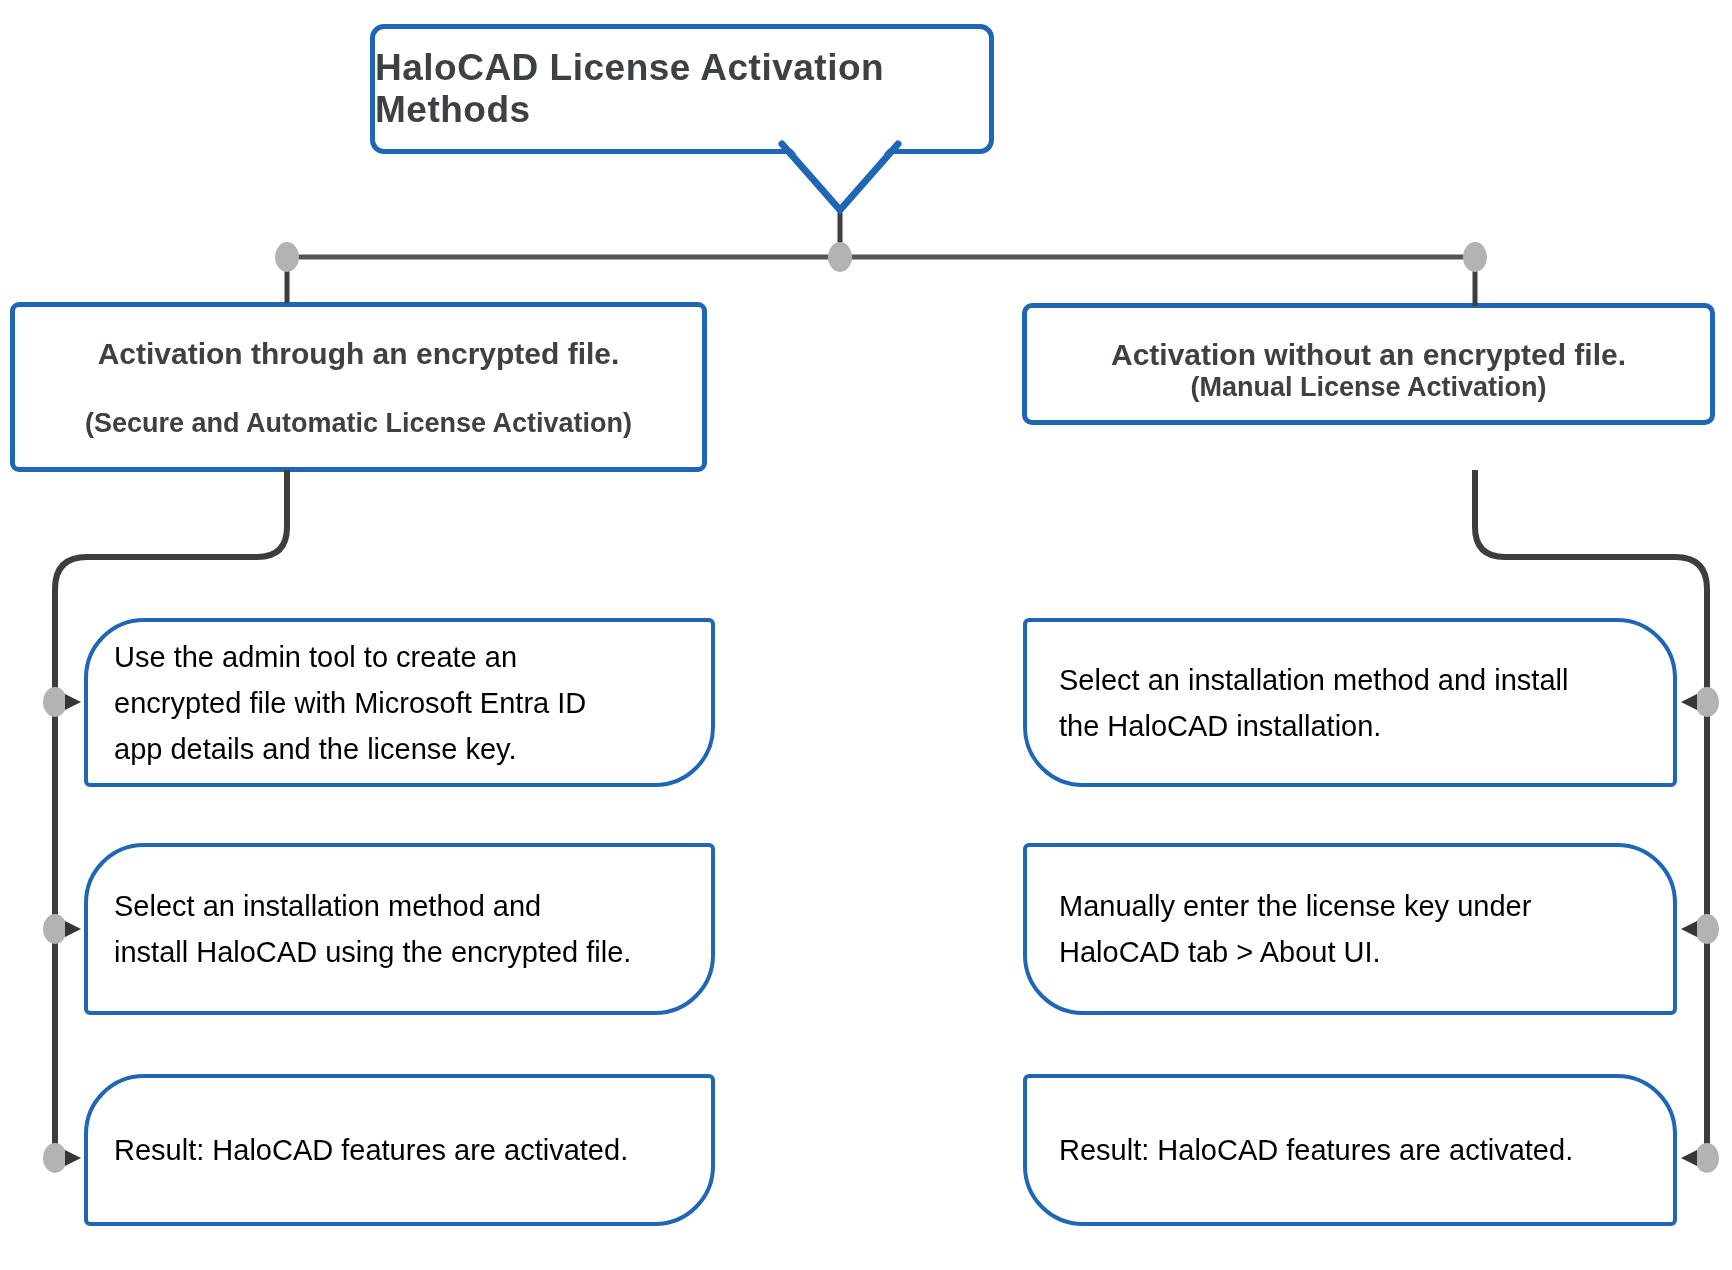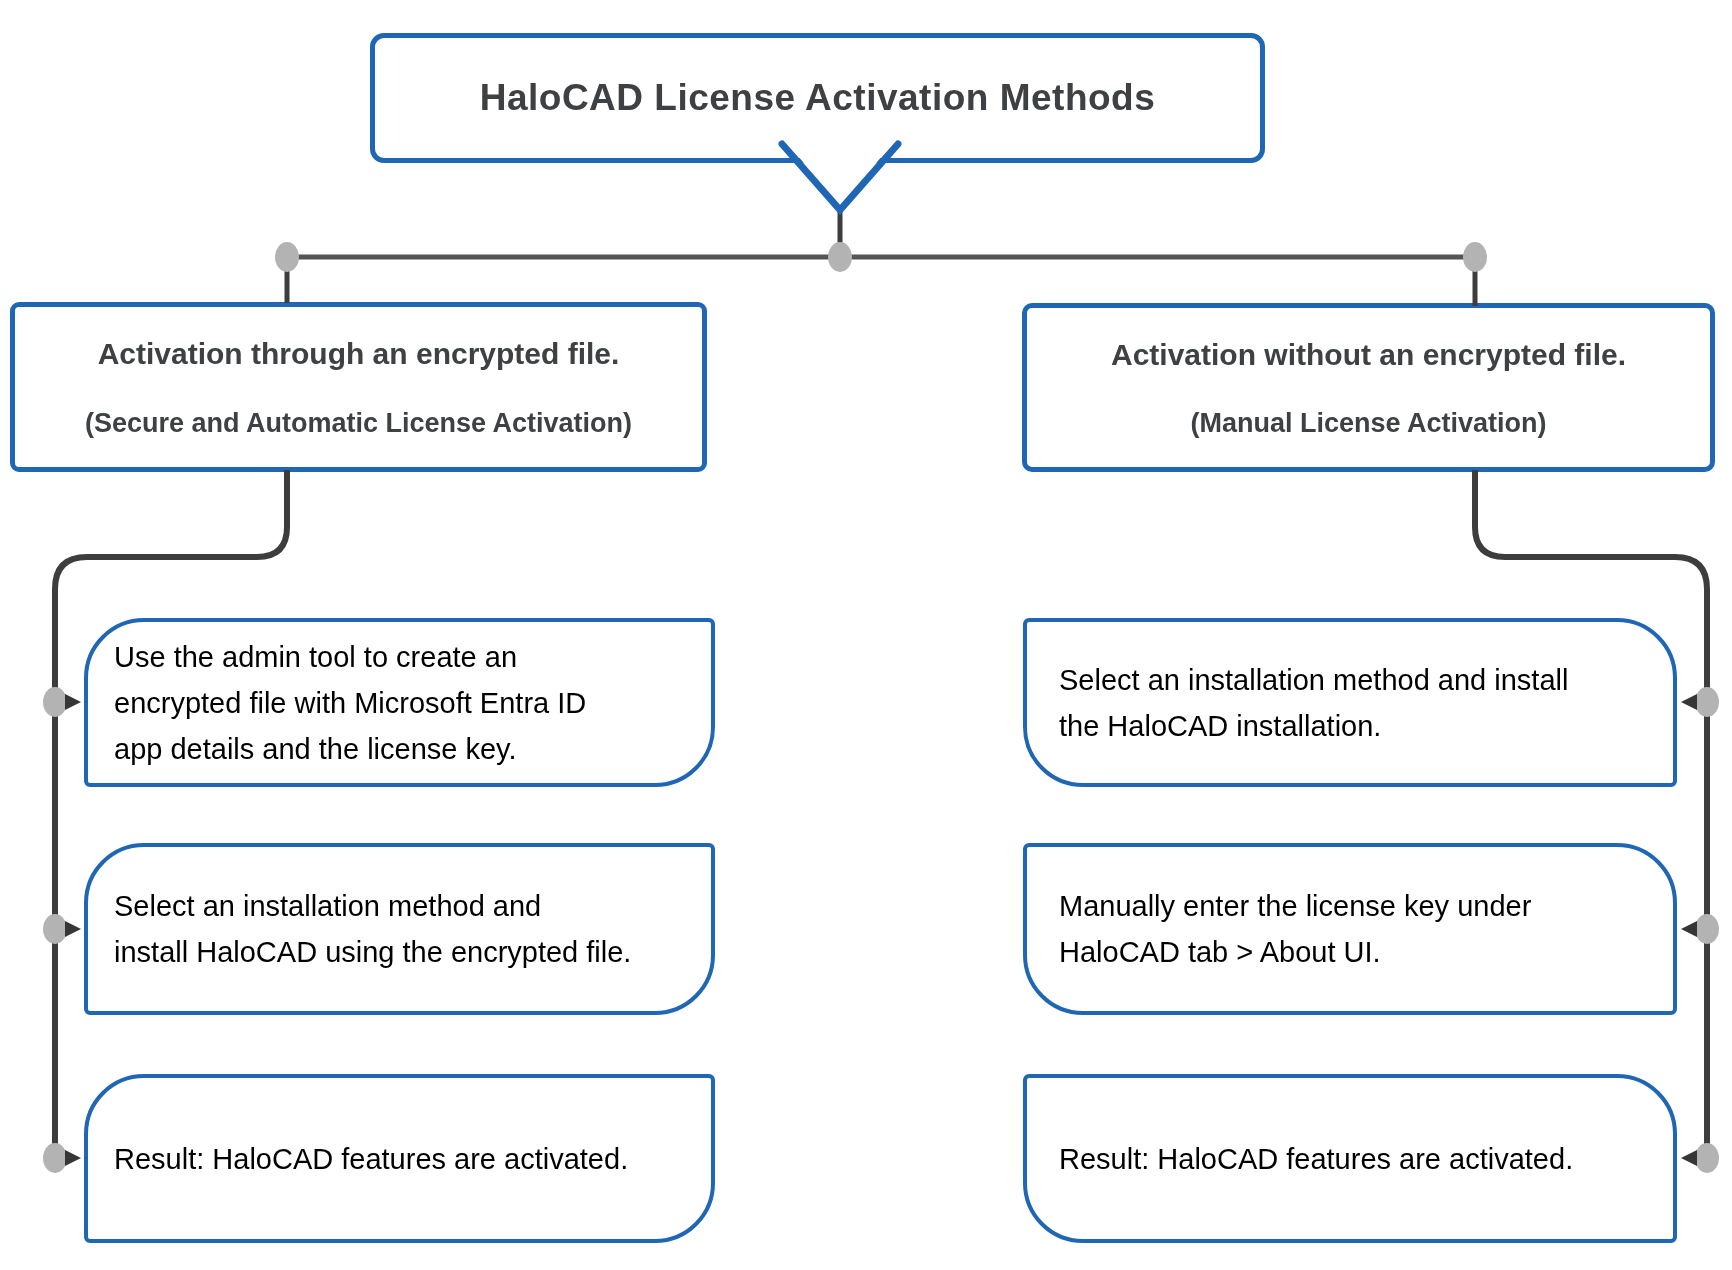--- a/index.html
+++ b/index.html
@@ -3,47 +3,47 @@
 <meta charset="utf-8">
 <style>
   html,body { margin:0; padding:0; background:#ffffff; }
   .canvas {
     position:relative; width:1732px; height:1270px; background:#fff;
     font-family:"Liberation Sans", sans-serif; overflow:hidden;
   }
   .box { position:absolute; box-sizing:border-box; background:#fff; z-index:1; }
 
   .title-box {
-    left:370px; top:33px; width:895px; height:130px;
+    left:370px; top:24px; width:624px; height:130px;
     border:5px solid var(--blue); border-radius:14px;
     display:flex; align-items:center; justify-content:center;
   }
   .title-text { font-size:37px; font-weight:bold; color:var(--heading); letter-spacing:0.5px; }
 
   .branch {
     border:5px solid var(--blue); border-radius:10px;
     display:flex; flex-direction:column; justify-content:space-between;
     text-align:center; padding:30px 12px 28px 12px;
   }
   .branch-left  { left:10px;   top:302px; width:697px; height:170px;border-radius:9px; }
-  .branch-right { left:1022px; top:303px; width:693px; height:169px; }
+  .branch-right { left:1022px; top:303px; width:693px; height:122px; }
   .branch-heading { font-size:30px; font-weight:bold; color:var(--heading); }
   .branch-sub     { font-size:27px; font-weight:bold; color:var(--heading); }
 
   .step {
     border:4px solid var(--blue);
     display:flex; flex-direction:column; justify-content:center;
     font-size:29px; line-height:46px; color:#000;
   }
   .step .line { display:block; }
   .step-l { border-radius:60px 6px 60px 6px; left:84px;   width:631px; padding-left:26px; padding-right:8px; }
   .step-r { border-radius:6px 60px 6px 60px; left:1023px; width:654px; padding-left:32px; padding-right:1px; }
   .row1 { top:618px;  height:169px; }
   .row2 { top:843px;  height:172px; }
-  .row3 { top:1074px; height:169px; }
+  .row3 { top:1074px; height:152px; }
 
   .overlay { position:absolute; left:0; top:0; z-index:2; pointer-events:none; }
 </style>
 </head>
 <body>
 
 <div class="canvas">
 
   <div class="box title-box">
     <span class="title-text">HaloCAD License Activation Methods</span>

